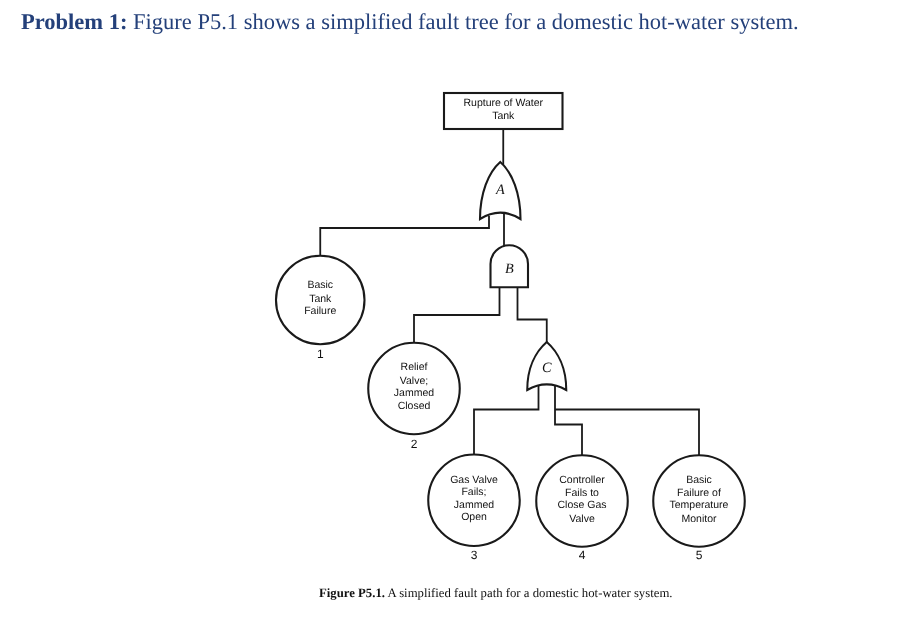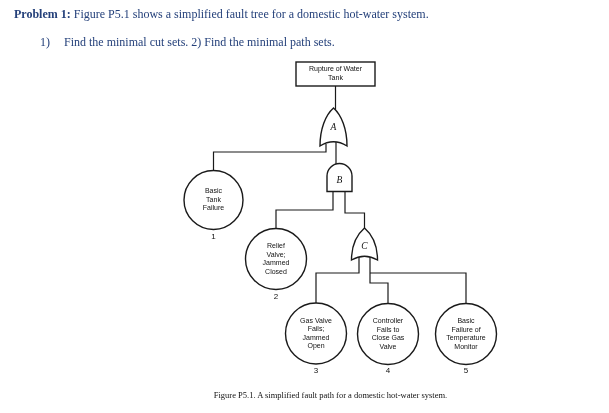--- a/index.html
+++ b/index.html
@@ -9,21 +9,21 @@
     height: 413px;
     background: #ffffff;
     overflow: hidden;
     font-family: "Liberation Sans", sans-serif;
   }
   
   .hdr {
     position: absolute;
     color: #24407a;
     font-family: "Liberation Serif", serif;
-    font-size: 12px;
+    font-size: 15px;
     white-space: nowrap;
   }
   .hdr-line1 { left: 14px; top: 7px; }
   .hdr-line2 { left: 40px; top: 35px; }
   .hdr .bold { font-weight: bold; }
   .item-num { margin-right: 11px; }
   
   svg.tree { position: absolute; left: 0; top: 0; }
   .shape { fill: #ffffff; stroke: #1a1a1a; stroke-width: 1.4; }
   .conn  { fill: none;    stroke: #1a1a1a; stroke-width: 1.2; }
@@ -55,34 +55,30 @@
     position: absolute;
     left: 140px;
     top: 390px;
     width: 381px;
     text-align: center;
     font-family: "Liberation Serif", serif;
     font-size: 8.5px;
     color: #111111;
     white-space: nowrap;
   }
-  .caption .bold { font-weight: normal; }
+  .caption .bold { font-weight: bold; }
 </style>
 </head>
 <body>
 
 <div class="page">
 
   <div class="hdr hdr-line1">
     <span class="bold">Problem 1:</span>
     <span>Figure P5.1 shows a simplified fault tree for a domestic hot-water system.</span>
-  </div>
-  <div class="hdr hdr-line2">
-    <span class="item-num">1)</span>
-    <span>Find the minimal cut sets. 2) Find the minimal path sets.</span>
   </div>
 
   <svg class="tree" width="609" height="413" viewBox="0 0 609 413">
     <g>
 
       <line class="conn" x1="335.5" y1="86" x2="335.5" y2="112"></line>
 
       <polyline class="conn" points="326,144 326,152 213.5,152 213.5,171"></polyline>
 
       <line class="conn" x1="336" y1="141" x2="336" y2="165"></line>

